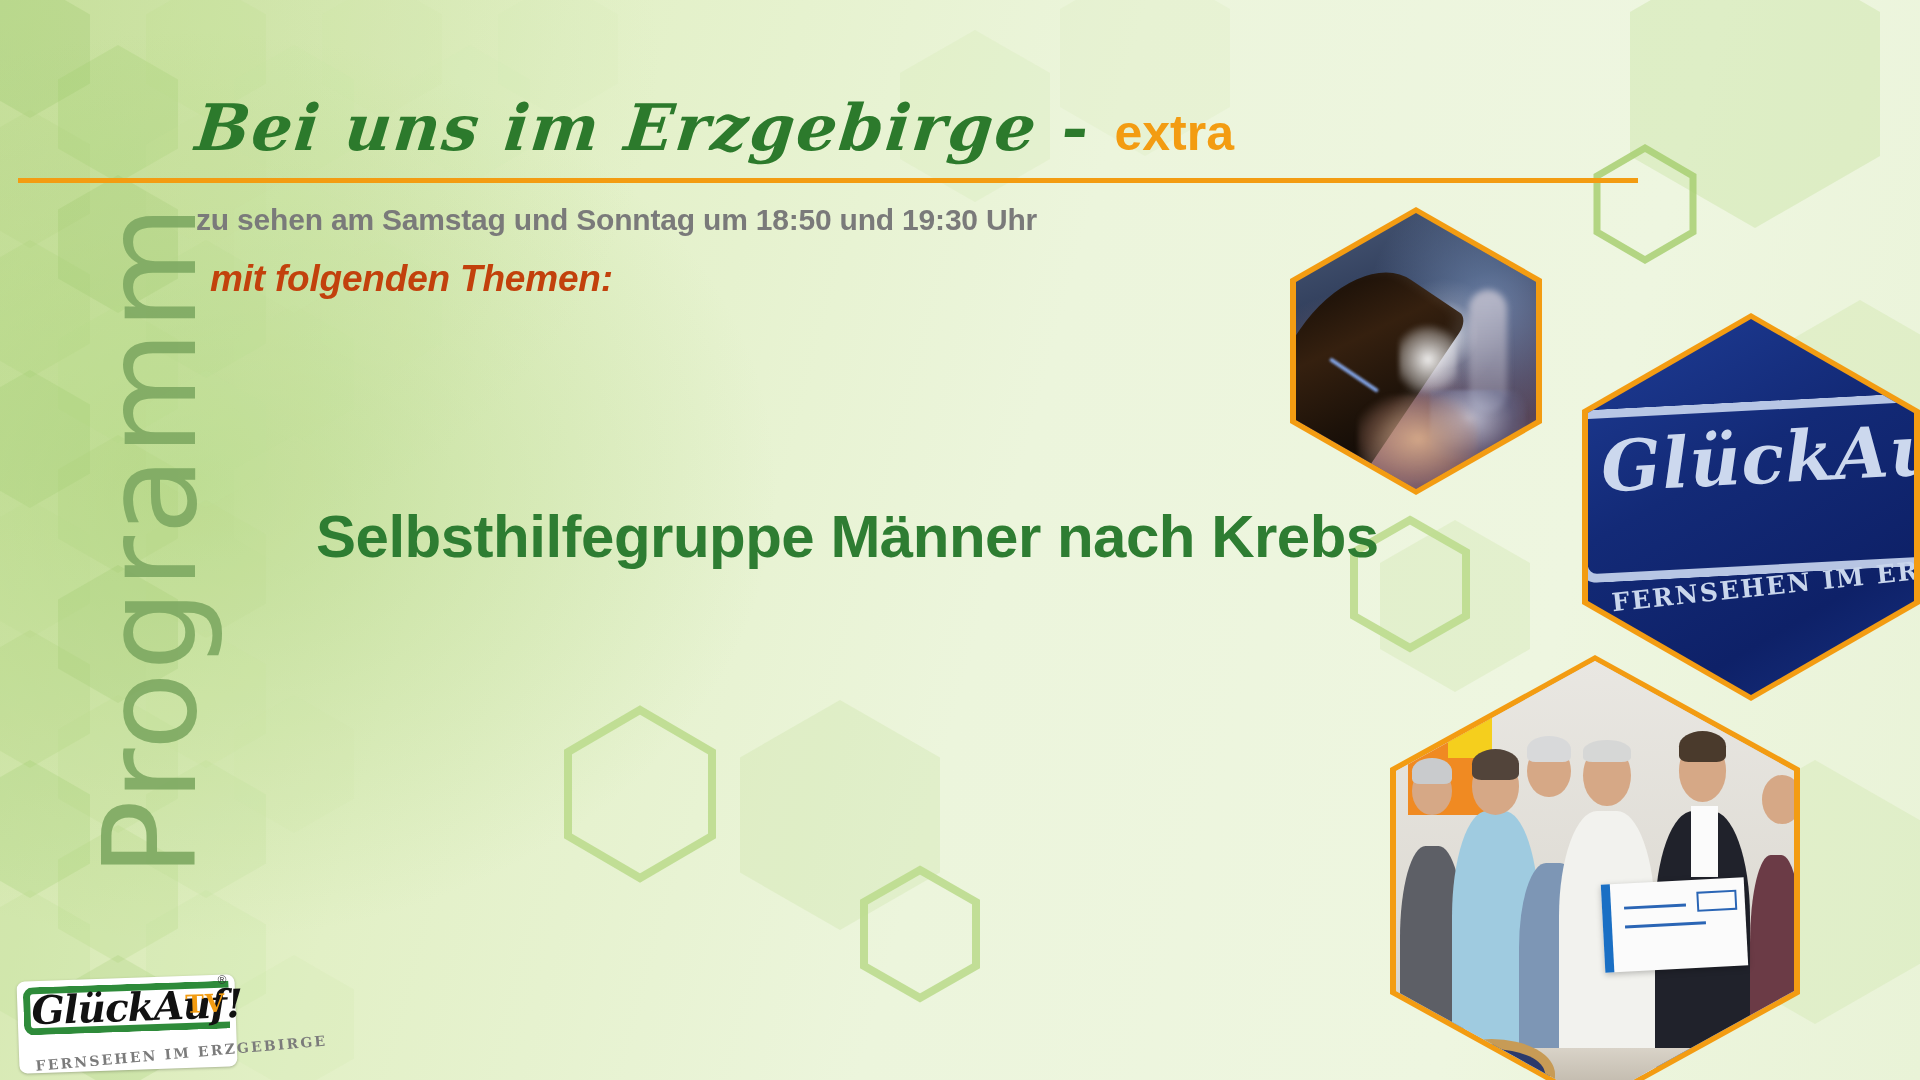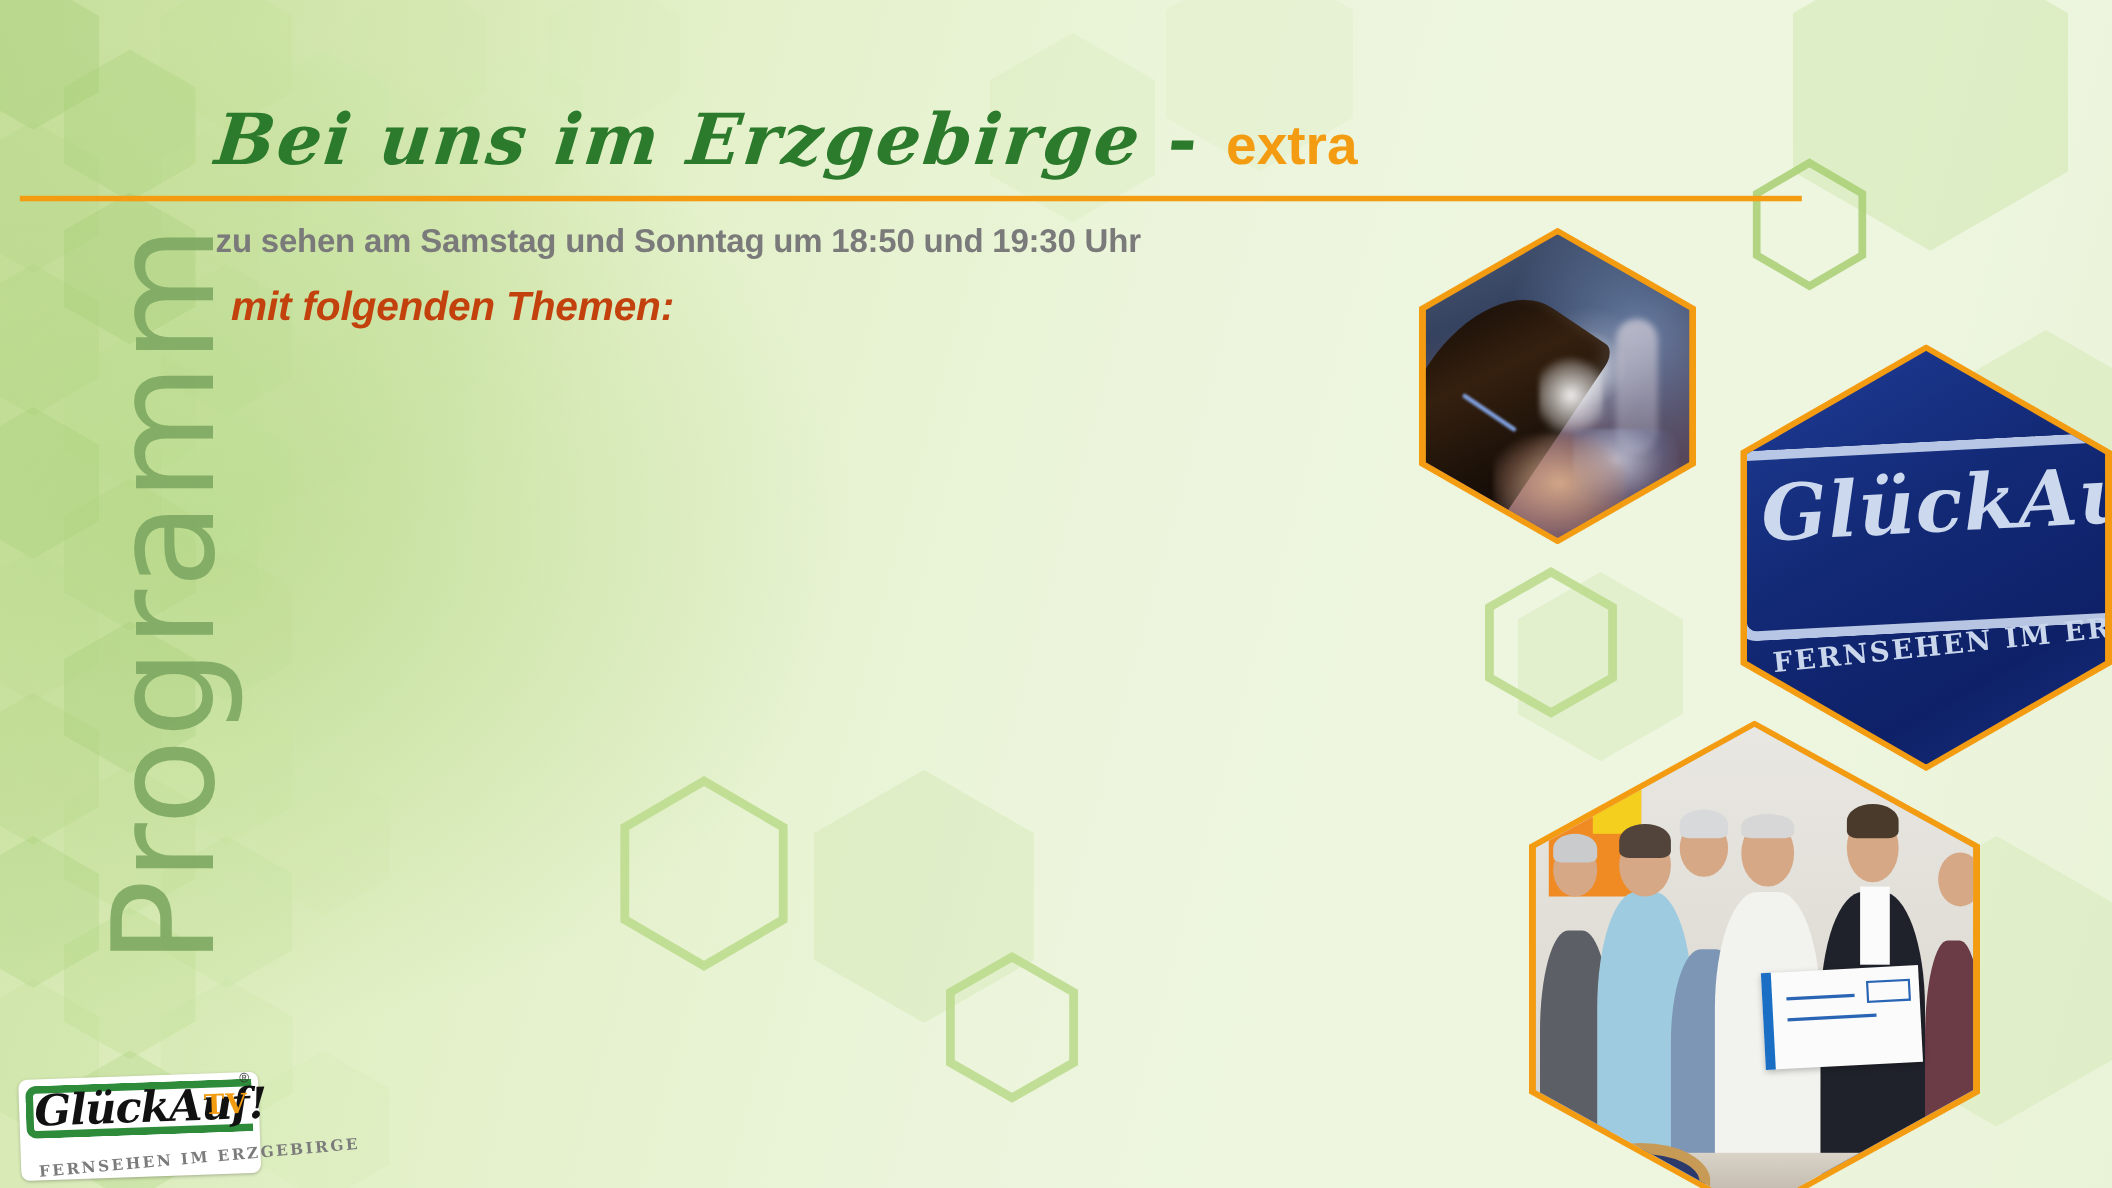--- a/index.html
+++ b/index.html
@@ -409,20 +409,21 @@
       <span class="extra">extra</span>
     </div>
   </div>
 
   <div id="title-rule"></div>
 
   <div id="airtime">zu sehen am Samstag und Sonntag um 18:50 und 19:30 Uhr</div>
   <div id="topics-intro">mit folgenden Themen:</div>
 
   <div id="topic-list">
+    <div class="topic">Selbsthilfegruppe Männer nach Krebs</div>
   </div>
 
   <div id="hex-champagne" class="hex-photo">
     <div class="inner">
       <div class="arm"></div>
       <div class="bottle"></div>
       <div class="glint"></div>
       <div class="foam"></div>
       <div class="glass"></div>
       <div class="hands"></div>

